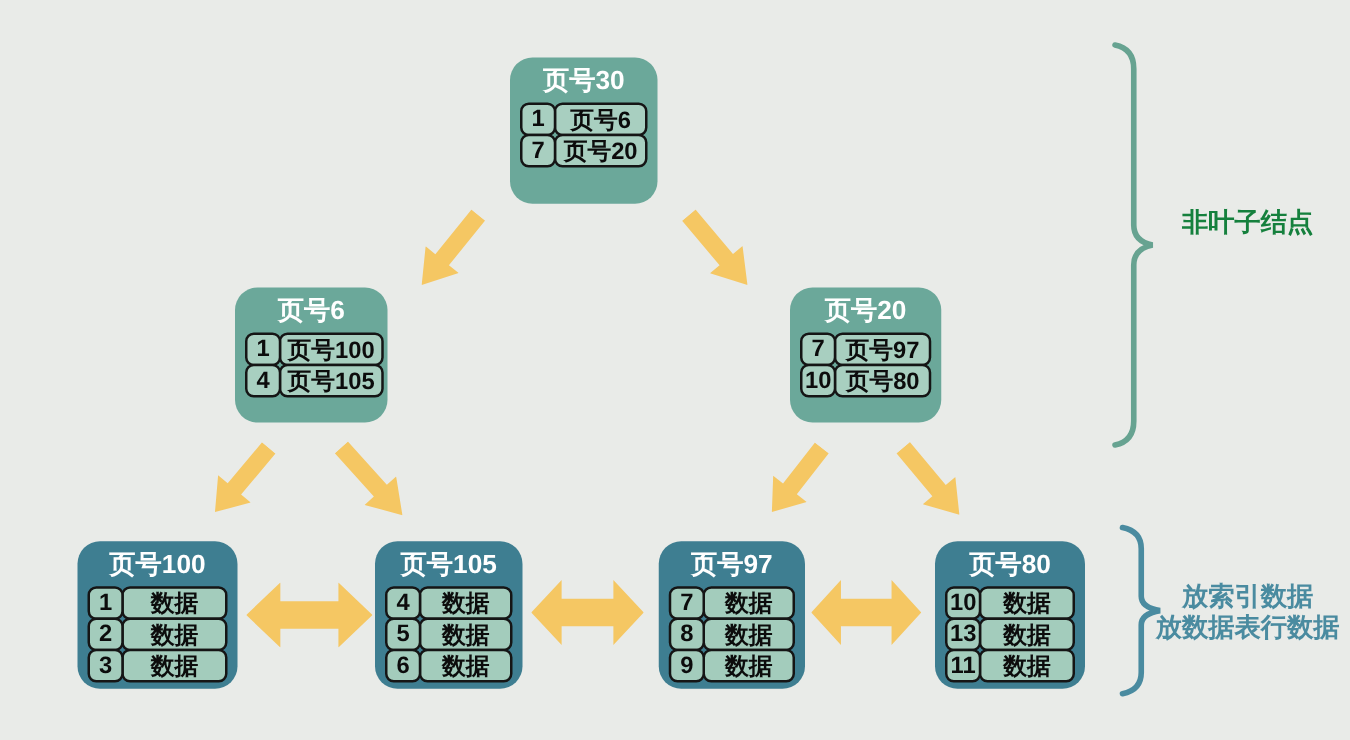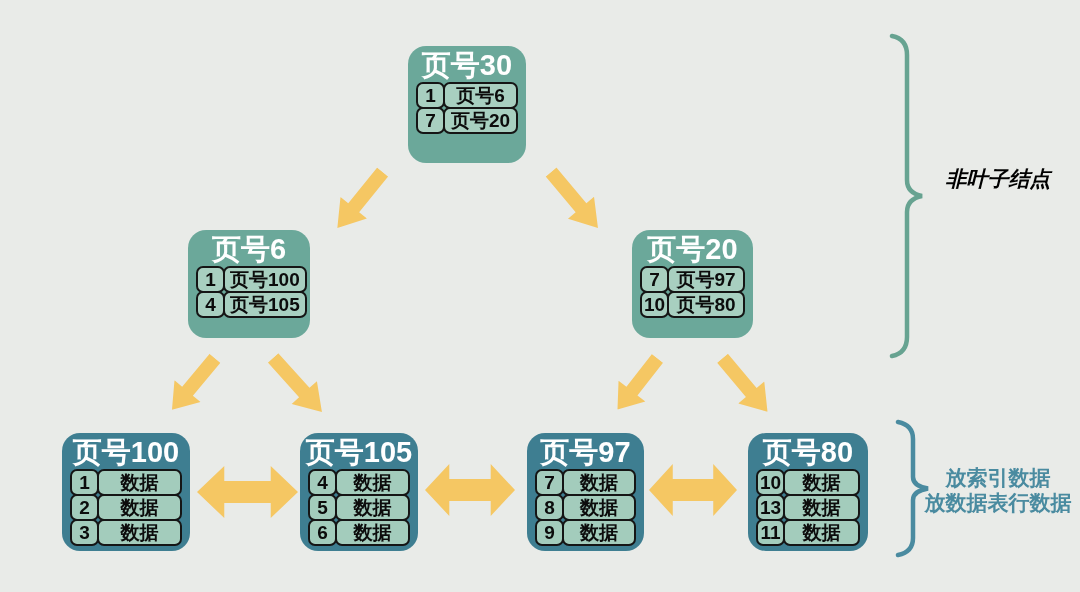--- a/index.html
+++ b/index.html
@@ -14,21 +14,21 @@
   .node{
     position:absolute;
     border-radius:18px;
     box-sizing:border-box;
     display:flex;flex-direction:column;align-items:center;
     padding:6px 8px 8px 8px;
   }
   .node.upper{background:#6ba89a;}
   .node.leaf{background:#3e7e91;}
   .node-title{
-    color:#ffffff;font-weight:bold;font-size:29px;line-height:26px;
+    color:#ffffff;font-weight:bold;font-size:21px;line-height:26px;
     text-align:center;white-space:nowrap;
   }
   .rows{display:flex;flex-direction:column;margin-top:4px;width:100%;}
   .row{display:flex;margin-top:-2px;}
   .rows .row:first-child{margin-top:0;}
   .cell{
     background:#a8cfc0;
     border:2.5px solid #151515;
     border-radius:7px;
     box-sizing:border-box;
@@ -47,21 +47,21 @@
   .dbl-arrow{position:absolute;height:52px;}
   .dbl-arrow svg{display:block;width:100%;height:100%;}
 
   
   .brace{position:absolute;}
   .brace svg{display:block;width:100%;height:100%;}
   .brace-label{
     position:absolute;text-align:center;
     font-weight:600;font-size:21px;line-height:25px;white-space:nowrap;
   }
-  .label-nonleaf{color:#000000;font-style:italic;}
+  .label-nonleaf{color:#15803d;}
   .label-leaf{color:#4a8ba0;}
 </style>
 </head>
 <body>
 
 <div id="stage">
 
   <div class="node upper" style="left:408px;top:46px;width:118px;height:117px">
     <div class="node-title">页号30</div>
     <div class="rows">

